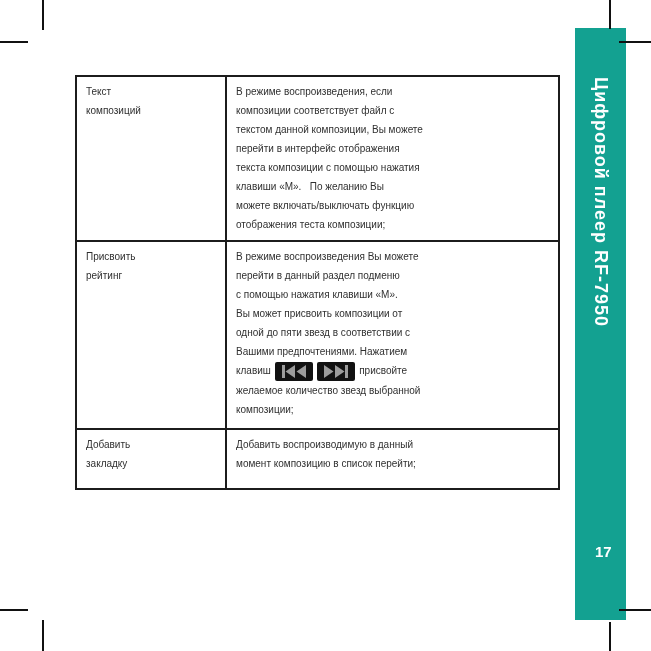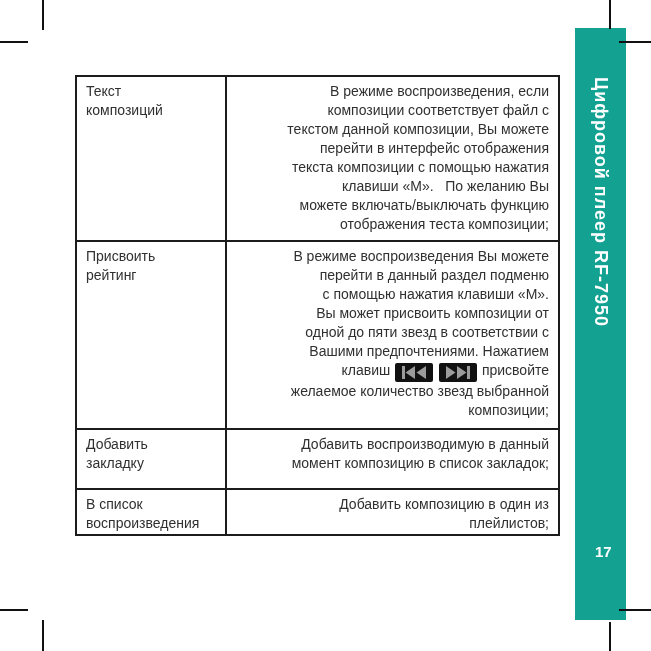--- a/index.html
+++ b/index.html
@@ -56,26 +56,26 @@
     left: 75px; top: 75px;
     width: 483px;
     border-collapse: collapse;
     table-layout: fixed;
     z-index: 2;
   }
   table.manual td {
     border: 2px solid #1c1c1c;
     vertical-align: top;
     padding: 5px 9px 0 9px;
-    font-size: 14px;
+    font-size: 10px;
     line-height: 19px;
     color: #303030;
   }
   td.term { width: 150px; }
-  td.desc { width: 333px; text-align: right; }
+  td.desc { width: 333px; }
   .lines { white-space: pre-line; }
 
   tr.r1 td { height: 165px; }
   tr.r2 td { height: 188px; border-radius: 31px; }
   tr.r3 td { height: 60px; margin-top: 44px; }
   tr.r4 td { height: 46px; }
   tr.r5 td { height: 46px; }
 
   
   .mbtn {
@@ -144,22 +144,16 @@
               <rect x="22" y="0" width="3" height="13"></rect>
             </svg>
           </span> <span class="lines">присвойте
 желаемое количество звезд выбранной
 композиции;</span></td>
   </tr>
   <tr class="r3">
     <td class="term"><span class="lines">Добавить
 закладку</span></td>
     <td class="desc"><span class="lines">Добавить воспроизводимую в данный
-момент композицию в список закладок;</span></td>
-  </tr>
-  <tr class="r4">
-    <td class="term"><span class="lines">В список
-воспроизведения</span></td>
-    <td class="desc"><span class="lines">Добавить композицию в один из
-плейлистов;</span></td>
+момент композицию в список перейти;</span></td>
   </tr>
 </tbody>
   </table>
 
 </body></html>

